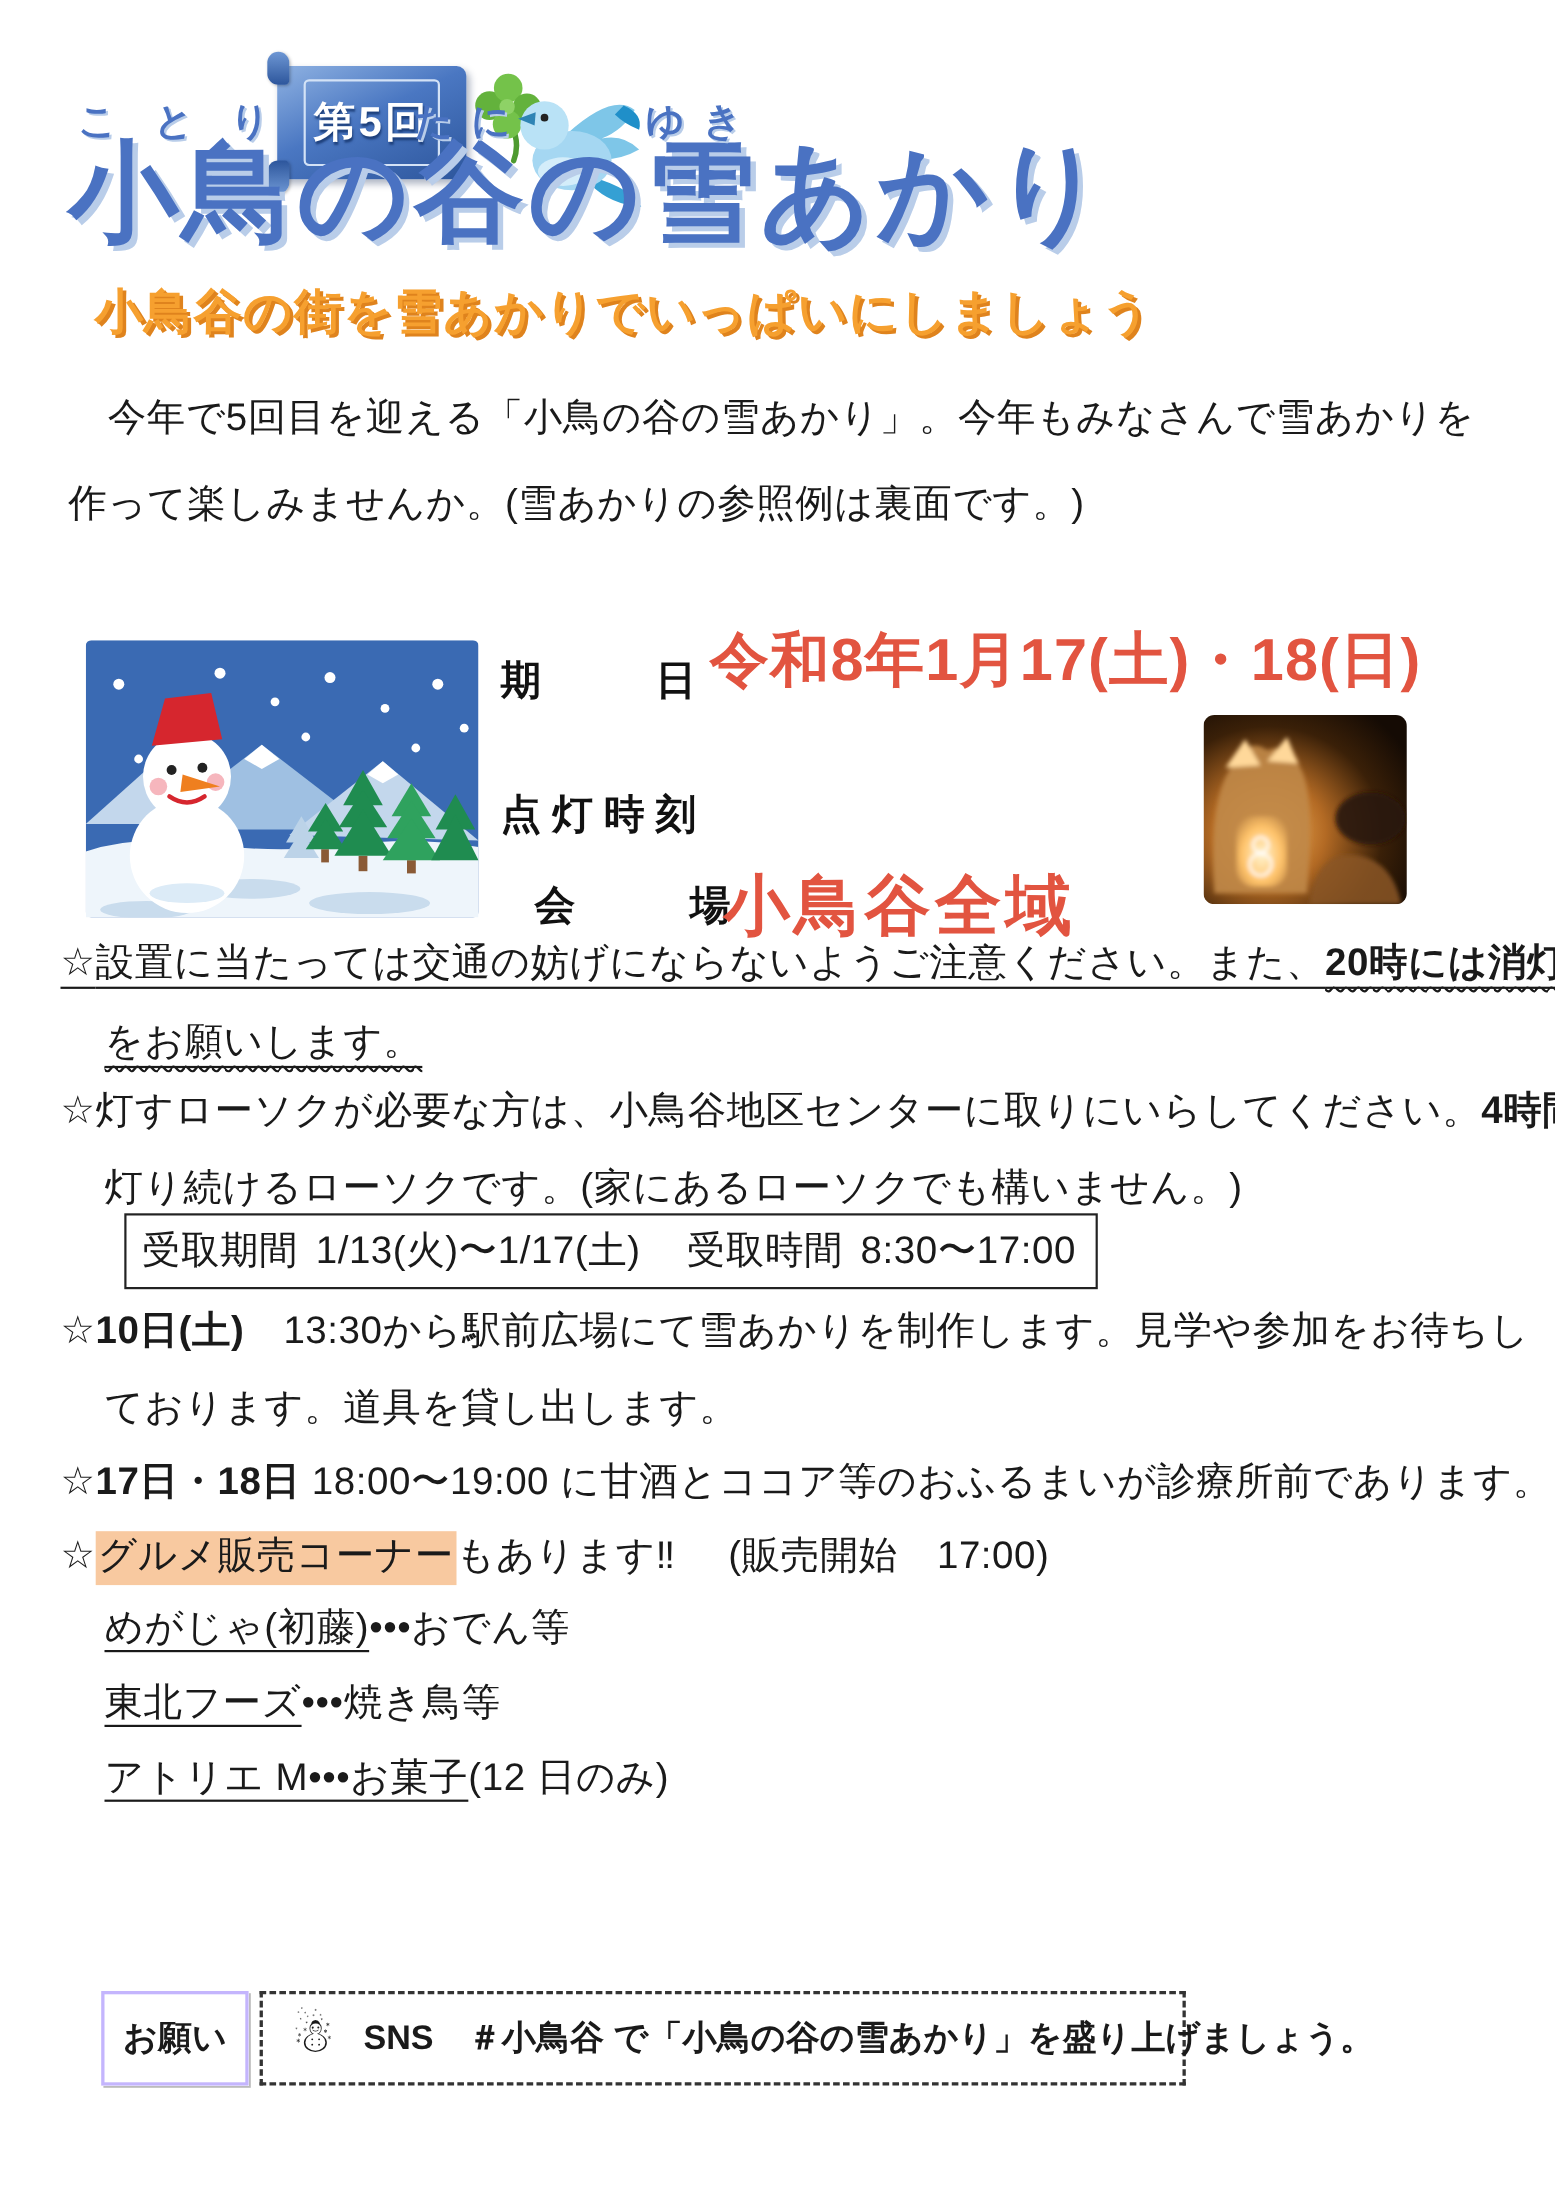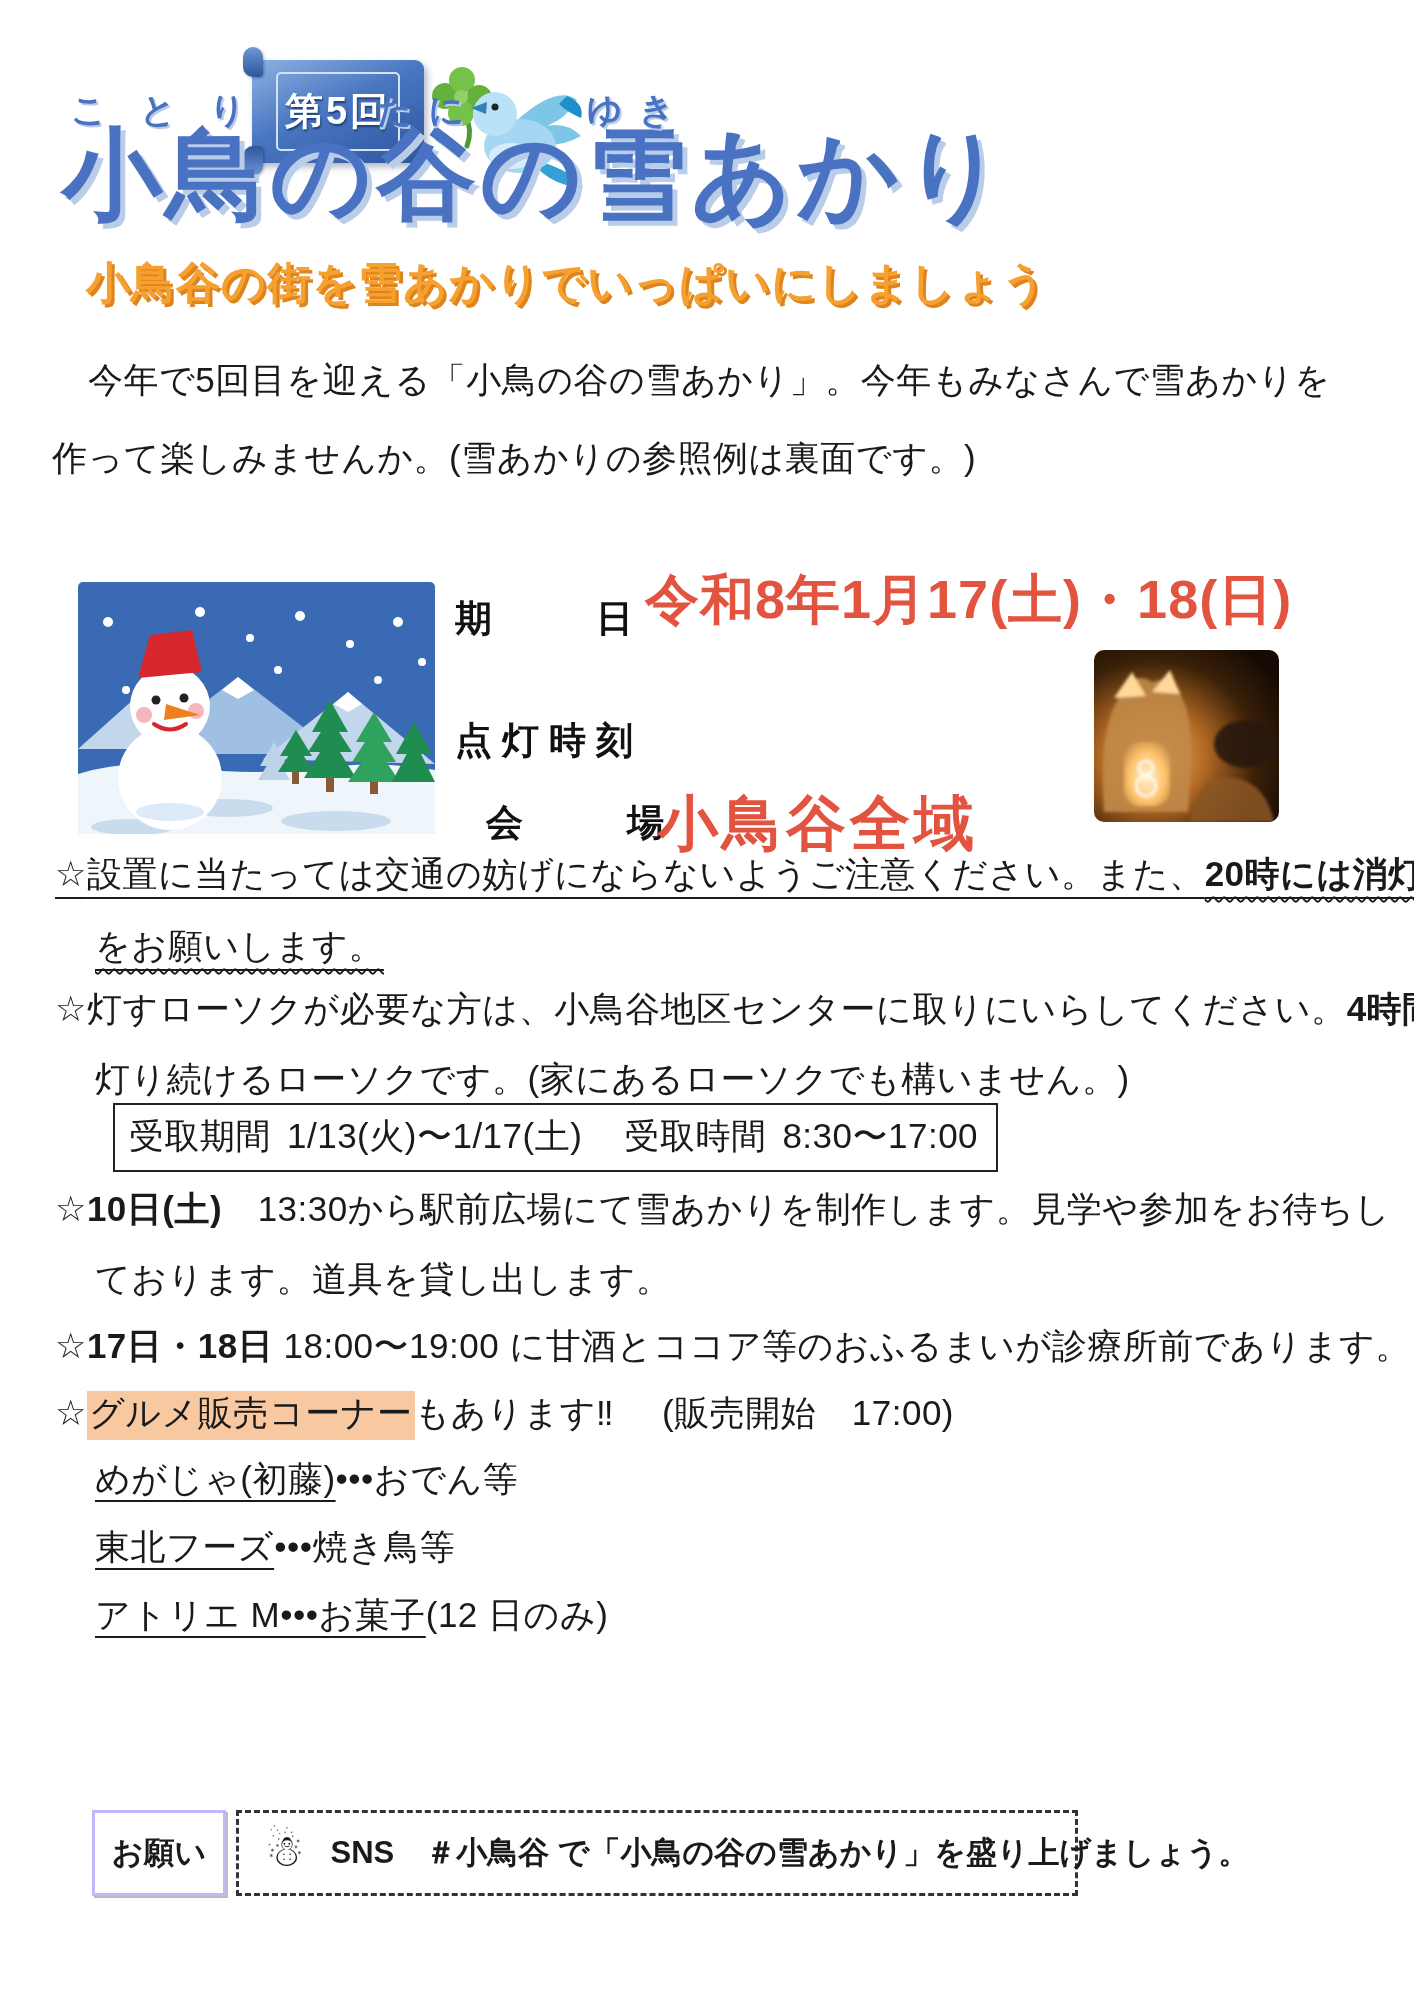--- a/index.html
+++ b/index.html
@@ -27,21 +27,21 @@
     font-size:100px; letter-spacing:4px; color:var(--title-blue,#4a72c2);
     text-shadow:5px 5px 0 var(--title-shadow,#b9cde9); }
   .title ruby { ruby-align:space-around; }
   .title rt { font-family:"Liberation Sans","DejaVu Sans",sans-serif; font-size:35px; font-weight:bold;
     letter-spacing:16px; color:var(--title-blue,#4a72c2); text-shadow:2px 2px 0 var(--title-shadow,#b9cde9); }
   .subtitle { left:86px; top:254px; white-space:nowrap; font-size:44px; font-weight:bold;
     letter-spacing:1px; color:var(--subtitle-orange,#f6a02f);
     text-shadow:3px 3px 0 var(--subtitle-shadow,#df831d); }
 
   
-  .intro { left:52px; top:341px; font-size:35px; line-height:78px; white-space:nowrap; letter-spacing:.5px; }
+  .intro { left:62px; top:341px; font-size:35px; line-height:78px; white-space:nowrap; letter-spacing:.5px; }
   .intro-l1 { text-indent:36px; }
 
   
   .ev-label { font-weight:bold; font-size:37px; width:178px; color:#111;
     text-align:justify; text-align-last:justify; white-space:nowrap; }
   .ev-value { font-weight:bold; color:var(--date-red,#e25440); white-space:nowrap; }
   .ev-date  { font-size:54px; letter-spacing:1px; }
   .ev-big   { font-size:60px; letter-spacing:4px; }
 
   .illus-wrap { left:78px; top:582px; width:357px; height:252px; }

